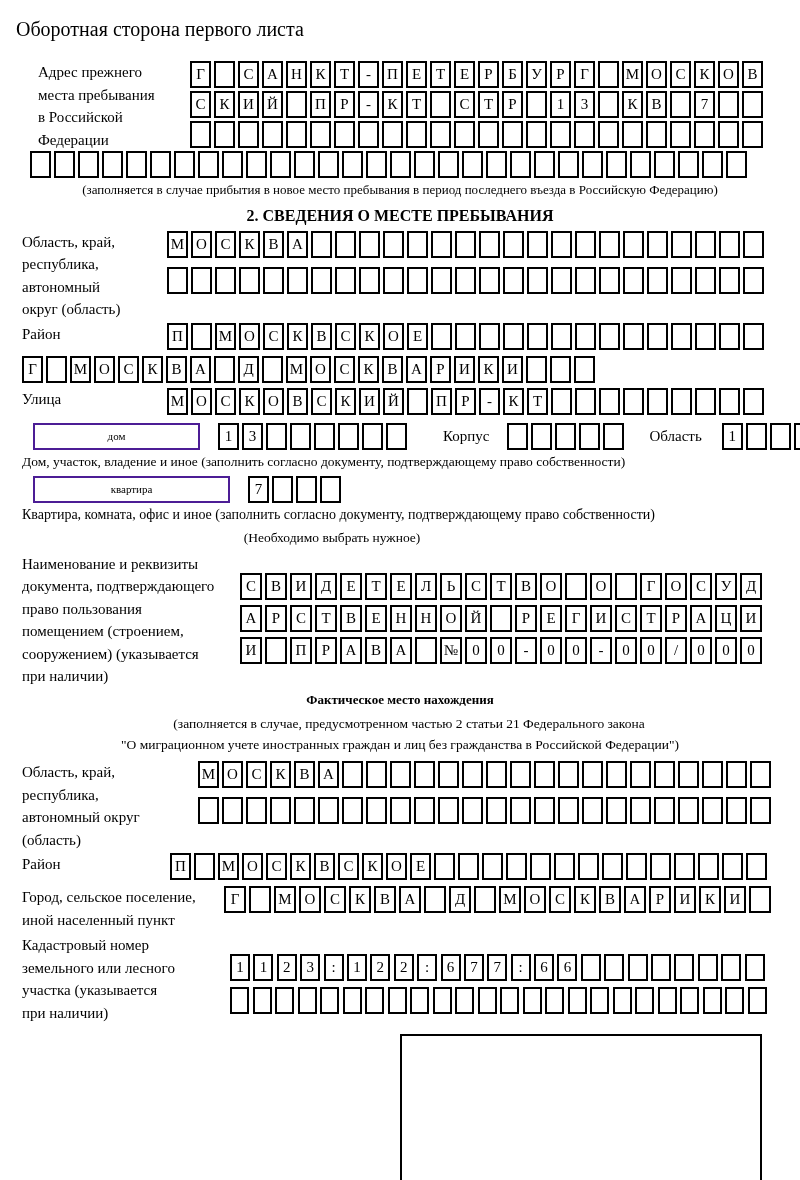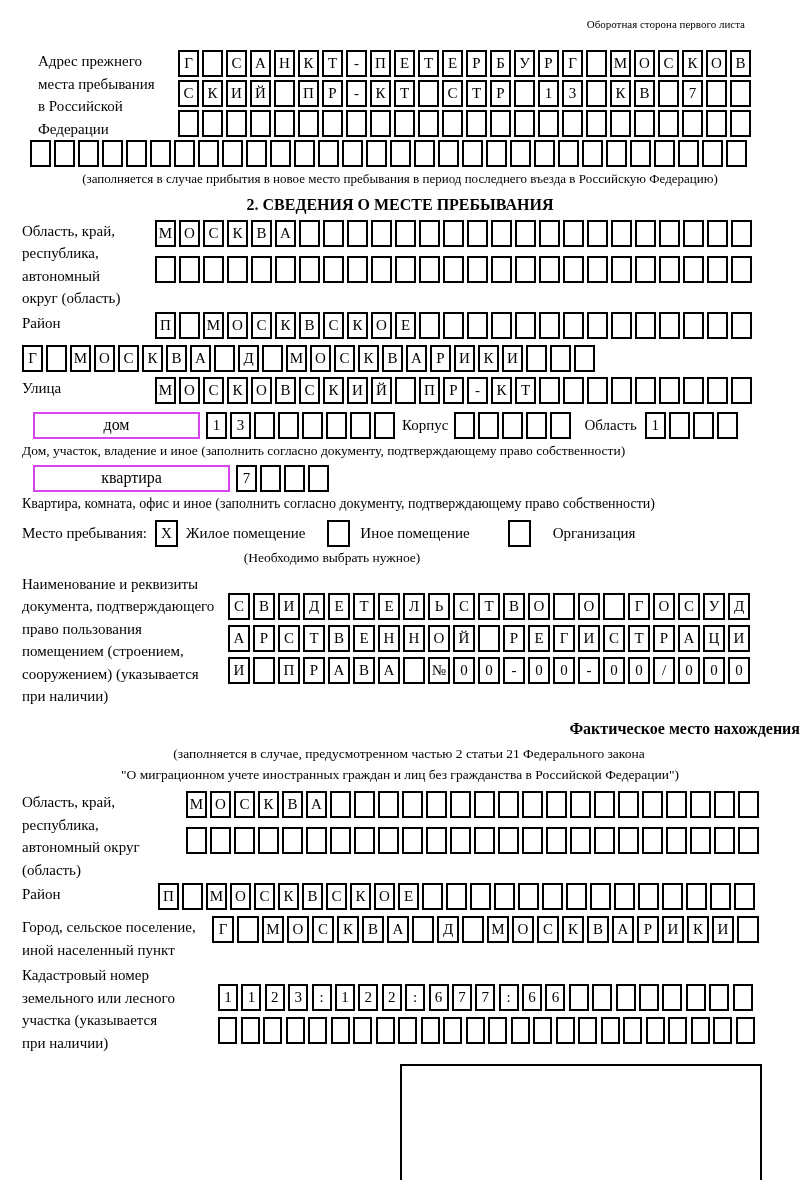--- a/index.html
+++ b/index.html
@@ -1,39 +1,39 @@
 <!DOCTYPE html>
 <html><head>
 <meta charset="utf-8">
 <style>
   html,body{margin:0;padding:0;}
   body{
     width:800px;height:1180px;background:#ffffff;color:#000;
     font-family:"Liberation Serif", serif;
     overflow:hidden;position:relative;
   }
-  .hdr{padding:18px 55px 0 16px;text-align:right;font-size:11px;}
-  .flexrow{display:flex;align-items:flex-start;}
+  .hdr{padding:18px 55px 0 16px;font-size:20px;}
+  .flexrow{display:flex;align-items:flex-start;gap:12px;}
   .lbl{font-size:15px;line-height:1.5;white-space:pre-line;flex:none;}
   .grid{display:flex;flex-direction:column;}
   .cellrow{display:flex;flex:none;margin-bottom:3px;}
   .cell{
     box-sizing:border-box;flex:none;width:21px;height:27px;margin-right:3px;
     border:2px solid #000;display:flex;align-items:center;justify-content:center;
     font-size:15px;background:#fff;
   }
   .p25 .cell{width:22px;margin-right:3px;}
   .p233 .cell{width:20px;margin-right:3.4px;}
   .p225 .cell{width:19px;margin-right:3.5px;}
   .caption{font-size:13px;line-height:1.35;}
   .center{text-align:center;}
   .sectitle{font-weight:bold;font-size:16px;text-align:center;}
   .bigbox{
-    box-sizing:border-box;border:2px solid #d946ef;height:27px;flex:none;
-    display:flex;align-items:center;justify-content:center;font-size:16px;
+    box-sizing:border-box;border:2px solid #4c1d95;height:27px;flex:none;
+    display:flex;align-items:center;justify-content:center;font-size:11px;
   }
   .inlbl{font-size:15px;line-height:27px;flex:none;}
   .checkbox{
     box-sizing:border-box;width:23px;height:27px;border:2px solid #000;flex:none;
     display:flex;align-items:center;justify-content:center;font-size:15px;
   }
   .stampbox{box-sizing:border-box;border:2px solid #000;width:362px;height:170px;margin-left:400px;}
 </style>
 </head>
 <body>
@@ -323,21 +323,21 @@
     <div class="cellrow" style="margin:0 0 0 6px;">
         <div class="cell">1</div>
         <div class="cell">3</div>
         <div class="cell"></div>
         <div class="cell"></div>
         <div class="cell"></div>
         <div class="cell"></div>
         <div class="cell"></div>
         <div class="cell"></div>
       </div>
-    <div class="inlbl" style="margin:0 6px 0 4px;text-align:center;">Корпус</div>
+    <div class="inlbl" style="margin:0 6px 0 21px;text-align:center;">Корпус</div>
     <div class="cellrow" style="margin:0;">
         <div class="cell"></div>
         <div class="cell"></div>
         <div class="cell"></div>
         <div class="cell"></div>
         <div class="cell"></div>
       </div>
     <div class="inlbl" style="margin:0 8px 0 10px;">Область</div>
     <div class="cellrow" style="margin:0;">
         <div class="cell">1</div>
@@ -352,29 +352,20 @@
     <div class="bigbox" style="width:197px;">квартира</div>
     <div class="cellrow" style="margin:0 0 0 6px;">
         <div class="cell">7</div>
         <div class="cell"></div>
         <div class="cell"></div>
         <div class="cell"></div>
       </div>
   </div>
   <div class="caption" style="margin:3px 0 4px 22px;font-size:14px;">Квартира, комната, офис и иное (заполнить согласно документу, подтверждающему право собственности)</div>
 
-  <div class="flexrow" style="margin:6px 0 0 22px;align-items:center;">
-    <div class="inlbl">Место пребывания:</div>
-    <div class="checkbox" style="margin-left:8px;">X</div>
-    <div class="inlbl" style="margin-left:8px;">Жилое помещение</div>
-    <div class="checkbox" style="margin-left:22px;"></div>
-    <div class="inlbl" style="margin-left:10px;">Иное помещение</div>
-    <div class="checkbox" style="margin-left:38px;"></div>
-    <div class="inlbl" style="margin-left:22px;">Организация</div>
-  </div>
   <div class="caption" style="margin:2px 0 0 22px;width:620px;text-align:center;font-size:13.5px;">(Необходимо выбрать нужное)</div>
 
   <div class="flexrow" style="margin:6px 0 0 22px;align-items:center;">
     <div class="lbl" style="width:206px;">Наименование и реквизиты
 документа, подтверждающего
 право пользования
 помещением (строением,
 сооружением) (указывается
 при наличии)</div>
     <div class="grid p25">
@@ -443,21 +434,21 @@
           <div class="cell">0</div>
           <div class="cell">0</div>
           <div class="cell">/</div>
           <div class="cell">0</div>
           <div class="cell">0</div>
           <div class="cell">0</div>
         </div>
     </div>
   </div>
 
-  <div class="sectitle" style="font-size:16px;margin-top:12px;text-align:right;">Фактическое место нахождения</div>
+  <div class="sectitle" style="font-size:13px;margin-top:4px;">Фактическое место нахождения</div>
   <div class="caption center" style="margin-top:7px;font-size:13.5px;padding-left:18px;">(заполняется в случае, предусмотренном частью 2 статьи 21 Федерального закона</div>
   <div class="caption center" style="margin-top:3px;font-size:13.5px;">"О миграционном учете иностранных граждан и лиц без гражданства в Российской Федерации")</div>
 
   <div class="flexrow" style="margin:7px 0 0 22px;">
     <div class="lbl" style="width:164px;">Область, край,
 республика,
 автономный округ
 (область)</div>
     <div class="grid">
       <div class="cellrow" style="margin-bottom:9px;">

